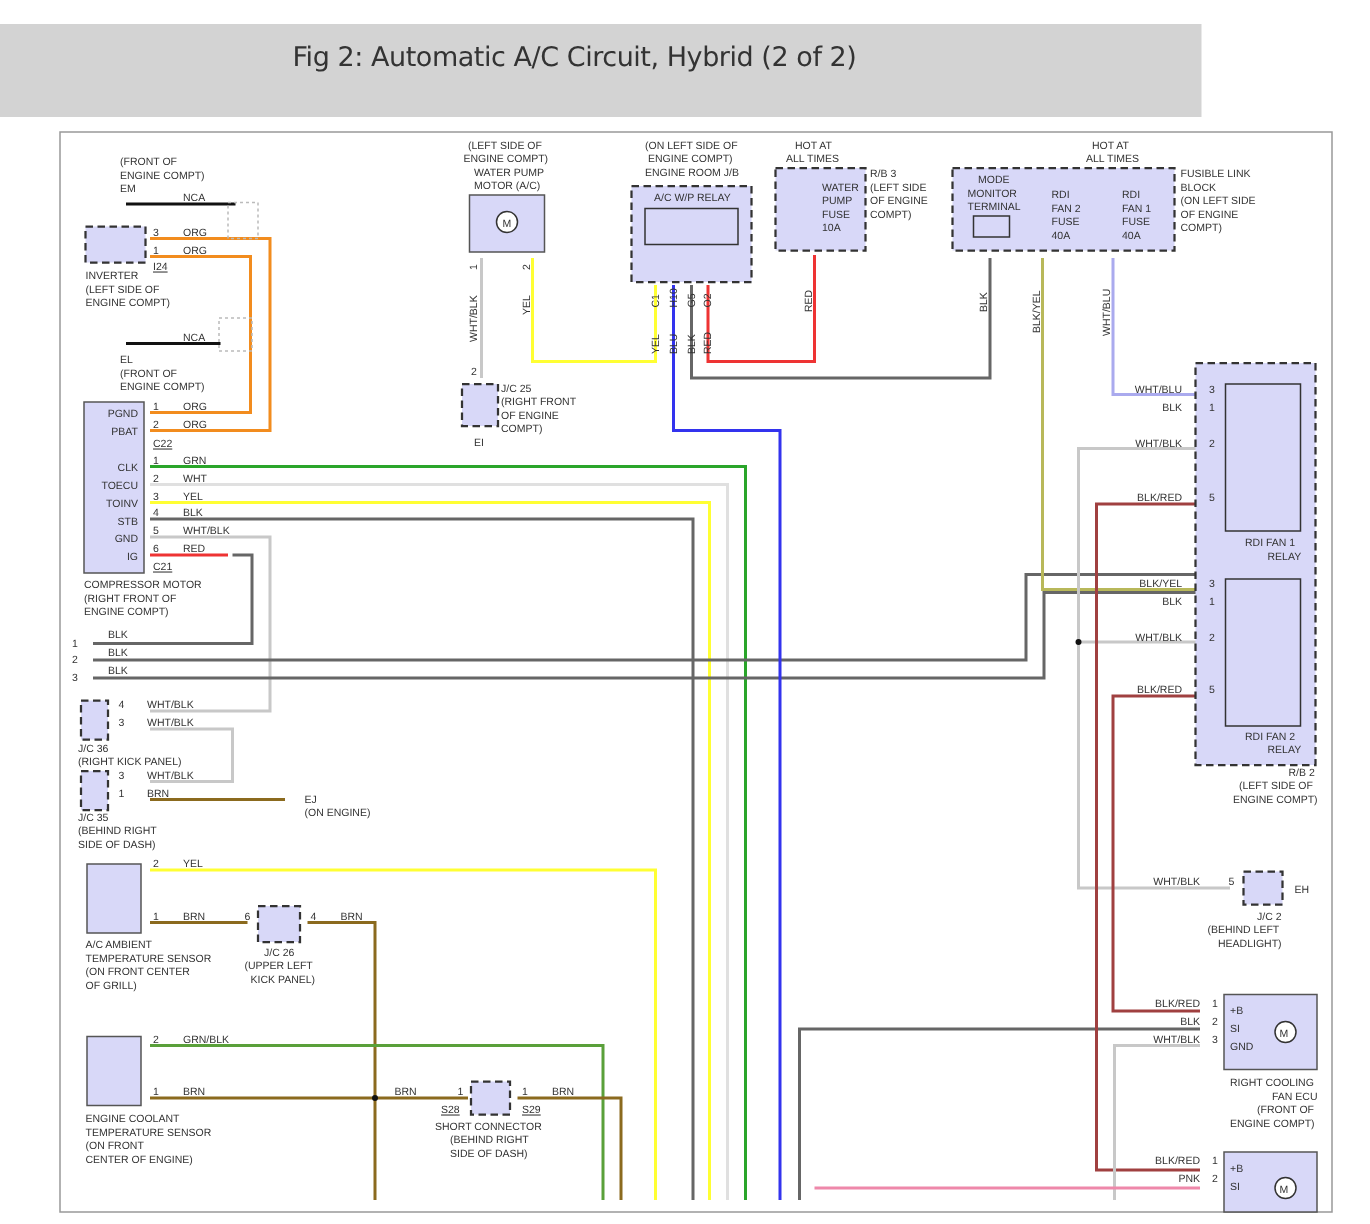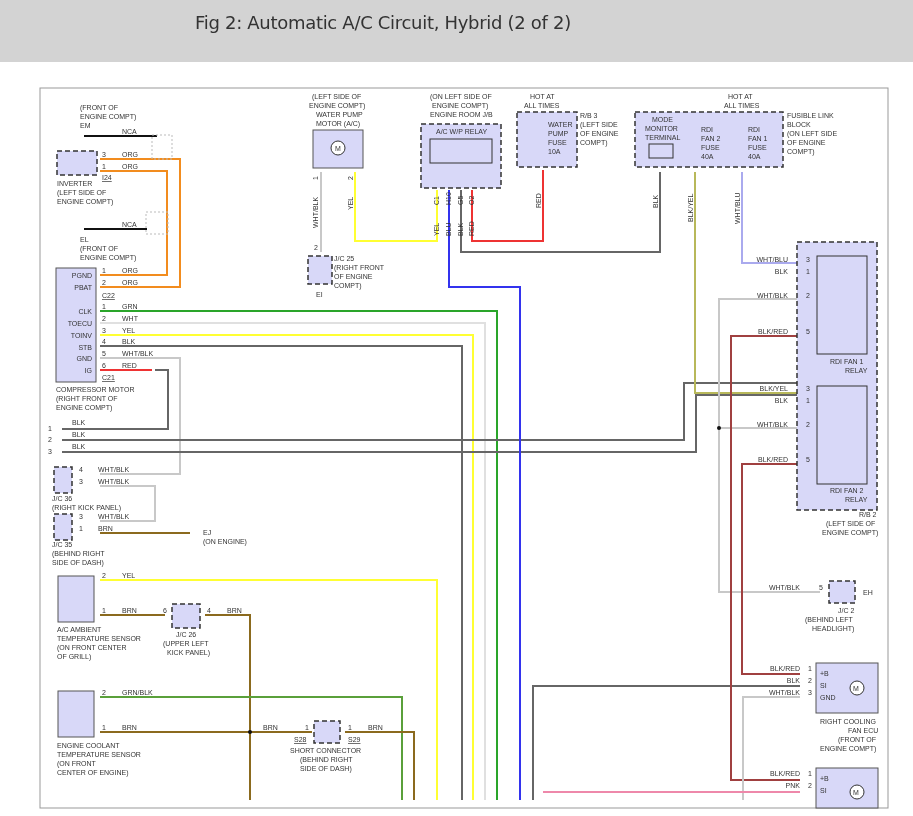--- a/index.html
+++ b/index.html
@@ -1,17 +1,17 @@
 <!DOCTYPE html>
 <html><head>
 <meta charset="utf-8">
 <style>
   html, body { margin:0; padding:0; background:#ffffff; }
   body { width:913px; height:816px; overflow:hidden; position:relative; font-family:"Liberation Sans", sans-serif; }
-  .header { position:absolute; left:0; top:0; width:913px; height:62px; background:#d3d3d3; }
+  .header { position:absolute; left:0; top:16px; width:801px; height:62px; background:#d3d3d3; }
   .title { position:absolute; left:195px; top:12px; font-family:"DejaVu Sans", sans-serif; font-size:18px; color:#333; letter-spacing:-0.3px; }
   svg { position:absolute; left:0; top:0; }
   .lbl { font-family:"Liberation Sans", sans-serif; font-size:7px; fill:#333; }
   .pin { font-family:"Liberation Sans", sans-serif; font-size:7px; fill:#333; }
   .box { fill:#d8d8f8; stroke:#333; stroke-width:1.5; stroke-dasharray:5,3; }
   .sbox { fill:#d8d8f8; stroke:#555; stroke-width:1; }
   .w { fill:none; stroke-width:2; }
 </style>
 </head>
 <body>

